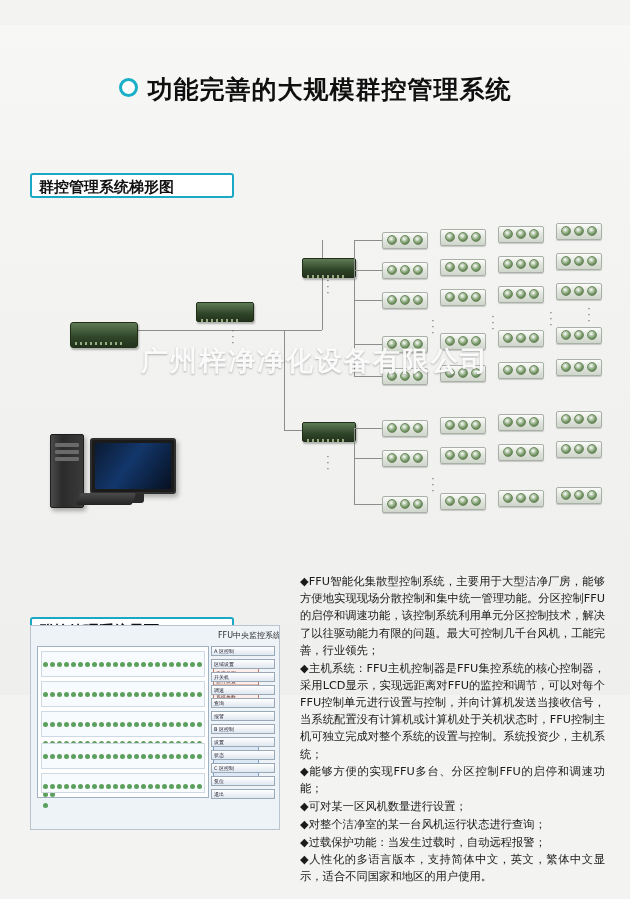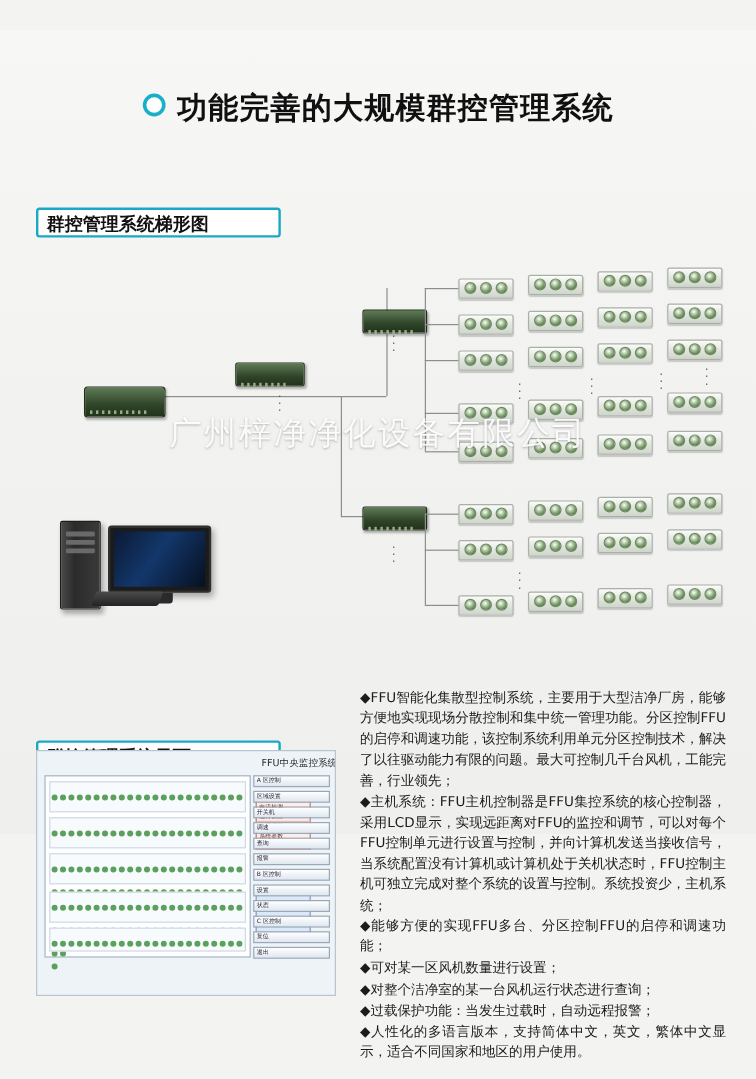--- a/index.html
+++ b/index.html
@@ -182,21 +182,21 @@
     border-radius: 2px;
     transform: skewX(-20deg);
   }
   
   .watermark {
     position: absolute;
     left: 0; top: 318px;
     width: 630px;
     text-align: center;
     font-size: 27px;
-    font-weight: normal;
+    font-weight: bold;
     color: rgba(255,255,255,.92);
     text-shadow: 0 1px 2px rgba(120,120,120,.55);
     letter-spacing: 2px;
     pointer-events: none;
   }
 
   
   .app-shot {
     position: absolute;
     left: 30px; top: 600px;

